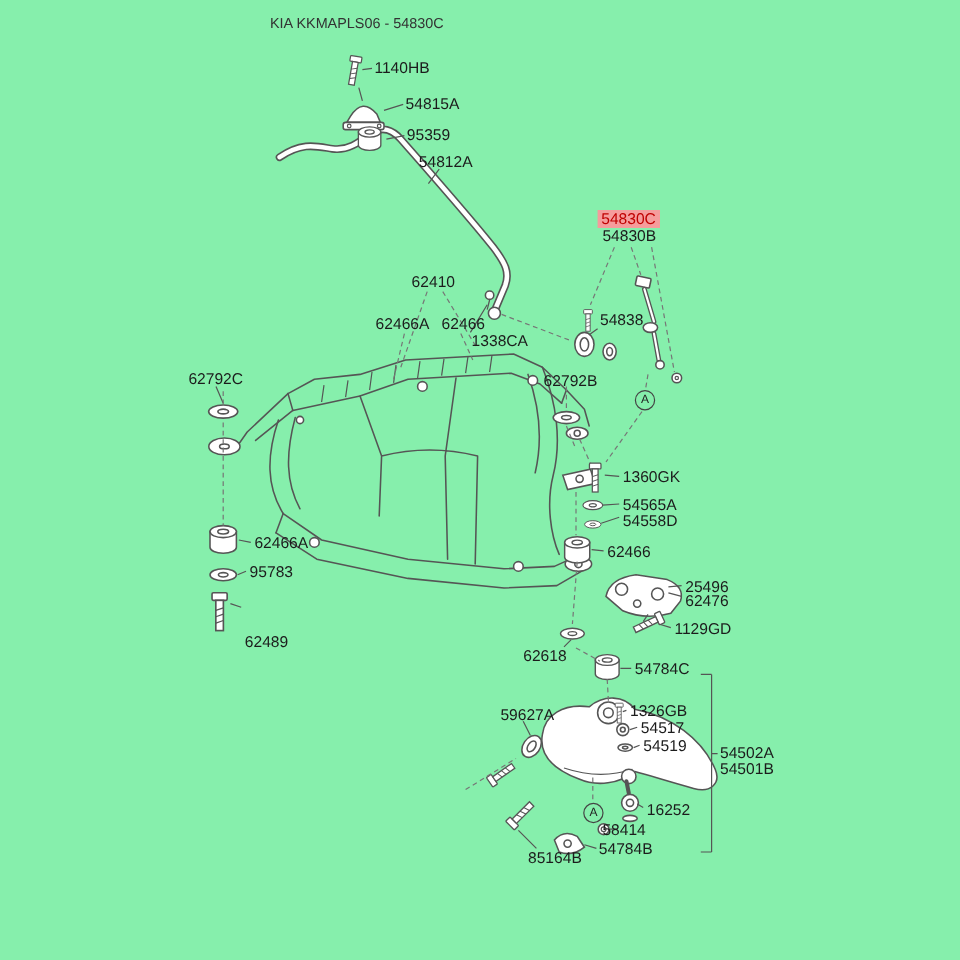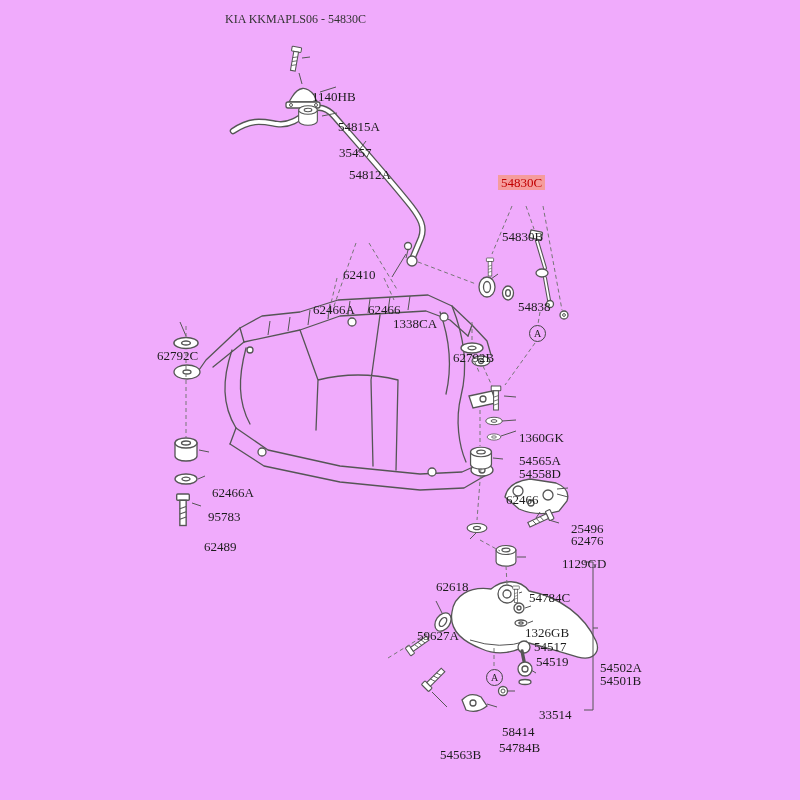--- a/index.html
+++ b/index.html
@@ -1,19 +1,19 @@
 <!DOCTYPE html>
 <html><head>
 <meta charset="utf-8">
 <style>
   html,body{margin:0;padding:0;background:#fff;}
-  .canvas{position:relative;width:800px;height:800px;background:#f0abfc;
-          font-family:Liberation Serif, serif;overflow:hidden;}
+  .canvas{position:relative;width:800px;height:800px;background:#86efac;
+          font-family:Liberation Sans, sans-serif;overflow:hidden;}
   .title{position:absolute;left:225px;top:12px;font-size:12px;color:#333;}
-  .lbl{position:absolute;font-size:13px;line-height:1;color:#1c1c1c;white-space:nowrap;cursor:pointer;margin-top:40px;}
+  .lbl{position:absolute;font-size:13px;line-height:1;color:#1c1c1c;white-space:nowrap;cursor:pointer;}
   .lbl.hl{background:#f59c9c;color:#c00000;padding:1px 3px;margin-left:-3px;margin-top:-2px;text-align:center;}
   .amark{position:absolute;width:15px;height:15px;border:1.4px solid #444;border-radius:50%;
          font-size:10px;color:#222;display:flex;align-items:center;justify-content:center;}
   svg{position:absolute;left:0;top:0;}
   .ln{fill:none;stroke:#555;stroke-width:1.3;stroke-linejoin:round;stroke-linecap:round;}
   .pt{fill:#fff;stroke:#555;stroke-width:1.3;}
   .dash{fill:none;stroke:#767676;stroke-width:1;stroke-dasharray:4 3;}
   .tubeO{fill:none;stroke:#555;stroke-width:6.5;stroke-linecap:round;}
   .tubeI{fill:none;stroke:#fff;stroke-width:3.8;stroke-linecap:round;}
   .thin{stroke:#555;stroke-width:1;fill:none;}
@@ -228,50 +228,50 @@
         M418,262 L476,284
         M388,658 L430,632
         M494,648 L494,666"></path>
     </g>
   </svg>
 
   <div class="title">KIA KKMAPLS06 - 54830C</div>
 
   <div class="lbl" style="left:312px;top:50px">1140HB</div>
   <div class="lbl" style="left:338px;top:80px">54815A</div>
-  <div class="lbl" style="left:339px;top:106px">35457</div>
+  <div class="lbl" style="left:339px;top:106px">95359</div>
   <div class="lbl" style="left:349px;top:128px">54812A</div>
   <div class="lbl hl" style="left:501px;top:177px">54830C</div>
   <div class="lbl" style="left:502px;top:190px">54830B</div>
   <div class="lbl" style="left:343px;top:228px">62410</div>
   <div class="lbl" style="left:313px;top:263px">62466A</div>
   <div class="lbl" style="left:368px;top:263px">62466</div>
   <div class="lbl" style="left:393px;top:277px">1338CA</div>
-  <div class="lbl" style="left:518px;top:260px">54838</div>
+  <div class="lbl" style="left:500px;top:260px">54838</div>
   <div class="lbl" style="left:157px;top:309px">62792C</div>
   <div class="lbl" style="left:453px;top:311px">62792B</div>
   <div class="lbl" style="left:519px;top:391px">1360GK</div>
   <div class="lbl" style="left:519px;top:414px">54565A</div>
   <div class="lbl" style="left:519px;top:427px">54558D</div>
   <div class="lbl" style="left:212px;top:446px">62466A</div>
   <div class="lbl" style="left:506px;top:453px">62466</div>
   <div class="lbl" style="left:208px;top:470px">95783</div>
   <div class="lbl" style="left:571px;top:482px">25496</div>
   <div class="lbl" style="left:571px;top:494px">62476</div>
-  <div class="lbl" style="left:204px;top:500px">62489</div>
+  <div class="lbl" style="left:204px;top:528px">62489</div>
   <div class="lbl" style="left:562px;top:517px">1129GD</div>
   <div class="lbl" style="left:436px;top:540px">62618</div>
   <div class="lbl" style="left:529px;top:551px">54784C</div>
   <div class="lbl" style="left:525px;top:586px">1326GB</div>
   <div class="lbl" style="left:417px;top:589px">59627A</div>
   <div class="lbl" style="left:534px;top:600px">54517</div>
   <div class="lbl" style="left:536px;top:615px">54519</div>
   <div class="lbl" style="left:600px;top:621px">54502A</div>
   <div class="lbl" style="left:600px;top:634px">54501B</div>
-  <div class="lbl" style="left:539px;top:668px">33514</div>
+  <div class="lbl" style="left:539px;top:668px">16252</div>
   <div class="lbl" style="left:502px;top:685px">58414</div>
   <div class="lbl" style="left:499px;top:701px">54784B</div>
-  <div class="lbl" style="left:440px;top:708px">54563B</div>
+  <div class="lbl" style="left:440px;top:708px">85164B</div>
 
   <div class="amark" style="left:529px;top:325px">A</div>
   <div class="amark" style="left:486px;top:669px">A</div>
 
 </div>
 
 </body></html>

